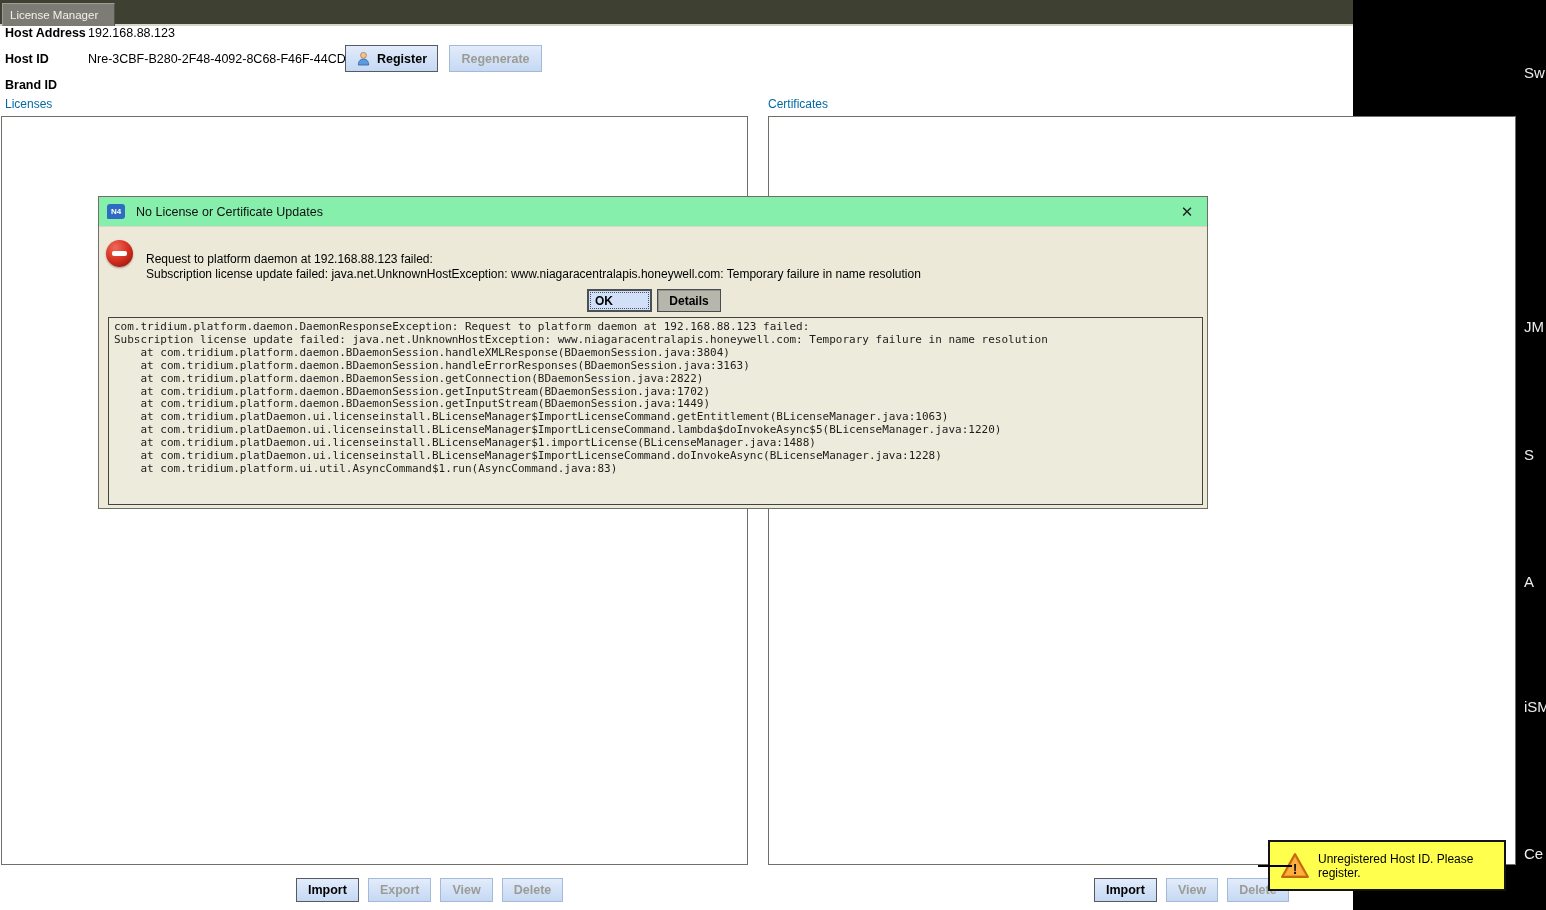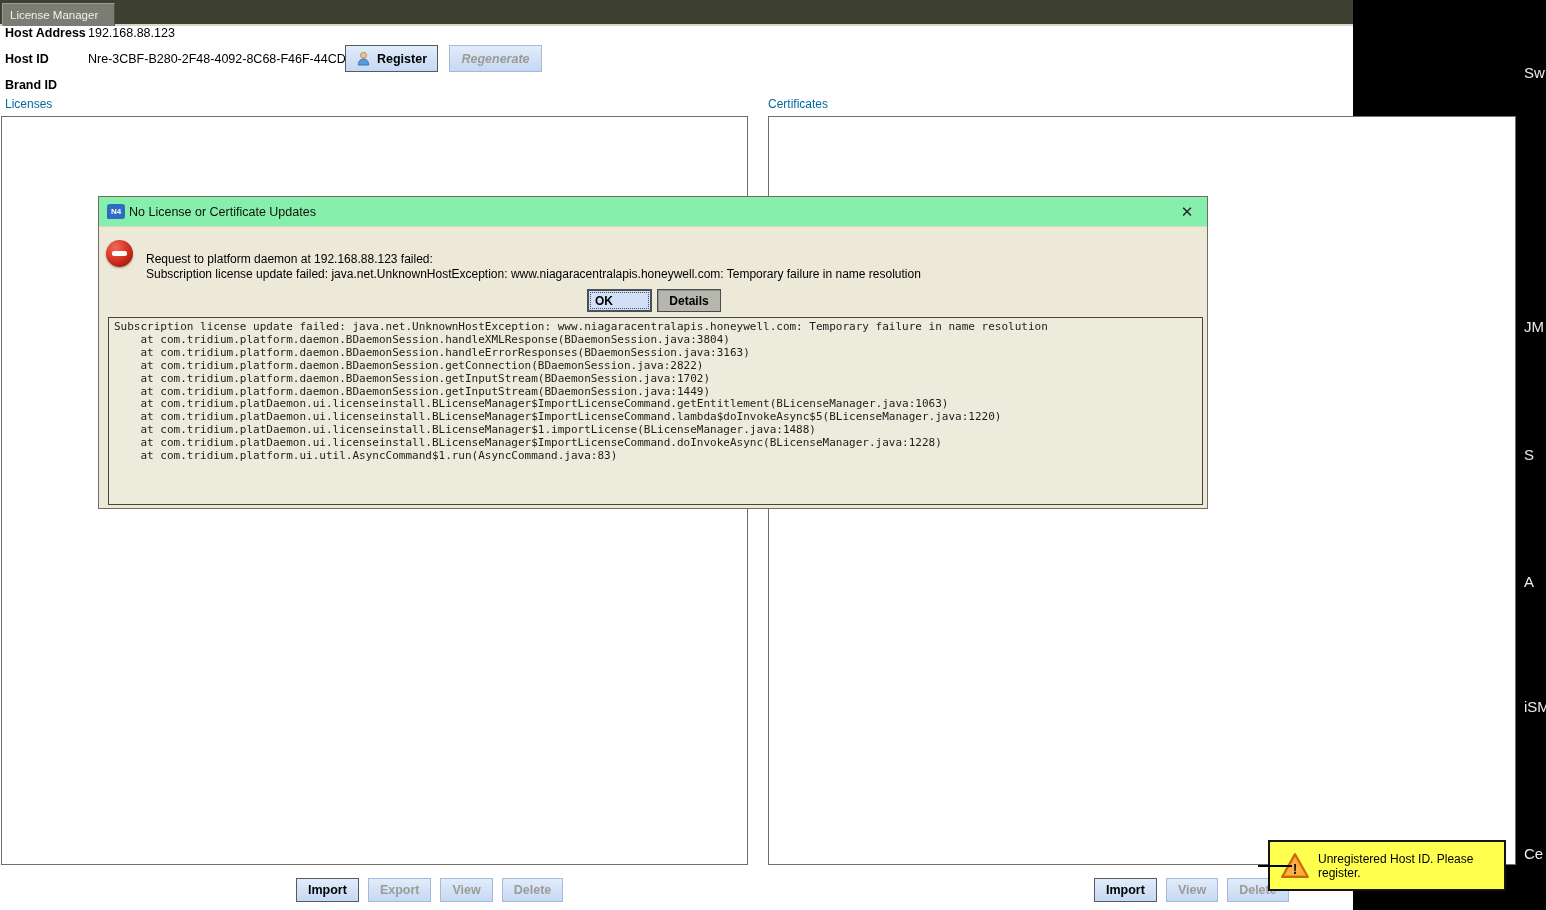--- a/index.html
+++ b/index.html
@@ -26,21 +26,21 @@
 
   .flabel { position:absolute; left:5px; font-weight:bold; font-size:12.5px; color:#000; white-space:nowrap; }
   .fvalue { position:absolute; left:88px; font-size:12.5px; color:#000; white-space:nowrap; }
 
   .btn { font-family:"Liberation Sans",sans-serif; font-weight:bold; font-size:12.5px; color:#000;
          background:linear-gradient(#e2ecfb,#c5d8f3); border:1px solid #545b64;
          display:inline-flex; align-items:center; justify-content:center; }
   .btn.disabled { color:#9c9c94; border-color:#a5bad9; }
 
   .btn-register   { position:absolute; left:345px; top:45px; width:93px; height:27px; gap:6px; }
-  .btn-regenerate { position:absolute; left:449px; top:45px; width:93px; height:27px;font-style:italic; }
+  .btn-regenerate { position:absolute; left:449px; top:45px; width:93px; height:27px; }
 
   .section-label { position:absolute; font-size:12px; color:#0369a1; }
 
   .panel { position:absolute; top:116px; height:749px; background:#fff; border:1px solid #6f6f67; }
   .panel.licenses { left:1px;   width:747px; }
   .panel.certs    { left:768px; width:748px; }
 
   .action-row { position:absolute; top:878px; display:flex; gap:9px;padding-left:44px; }
   .action-row.left  { left:252px; }
   .action-row.right { left:1050px; }
@@ -62,21 +62,21 @@
   }
   .dialog-titlebar {
     height:30px; background:#86efac; display:flex; align-items:center;
     padding:0 10px 0 8px; border-bottom:1px solid #d9d6c6;
   }
   .n4-icon {
     width:18px; height:15px; background:#2d6cc0; border-radius:3px 3px 3px 1px;
     color:#fff; font-size:8px; font-weight:bold;
     display:flex; align-items:center; justify-content:center; flex:0 0 auto;
   }
-  .dialog-title { margin-left:4px; font-size:12.5px; color:#111; }
+  .dialog-title { margin-left:11px; font-size:12.5px; color:#111; }
   .close-x { margin-left:auto; font-size:15px; color:#222; width:20px; text-align:center; }
 
   .dialog-body { position:relative; width:100%; height:282px; }
 
   .error-icon {
     position:absolute; left:7px; top:13px; width:27px; height:27px; border-radius:50%;
     background:radial-gradient(circle at 35% 28%, #ef6a58 0%, #d93425 45%, #b01e12 75%, #8f150b 100%);
     box-shadow:0 1px 2px rgba(0,0,0,.35);
   }
   .error-icon::after {
@@ -189,20 +189,21 @@
     <div class="msg l3">Subscription license update failed: java.net.UnknownHostException: www.niagaracentralapis.honeywell.com: Temporary failure in name resolution</div>
 
     <button class="okbtn">
       <span>OK</span>
     </button>
     <button class="detailsbtn">
       <span>Details</span>
     </button>
 
     <div class="stackbox">
+      <div>com.tridium.platform.daemon.DaemonResponseException: Request to platform daemon at 192.168.88.123 failed:</div>
       <div>Subscription license update failed: java.net.UnknownHostException: www.niagaracentralapis.honeywell.com: Temporary failure in name resolution</div>
       <div>    at com.tridium.platform.daemon.BDaemonSession.handleXMLResponse(BDaemonSession.java:3804)</div>
       <div>    at com.tridium.platform.daemon.BDaemonSession.handleErrorResponses(BDaemonSession.java:3163)</div>
       <div>    at com.tridium.platform.daemon.BDaemonSession.getConnection(BDaemonSession.java:2822)</div>
       <div>    at com.tridium.platform.daemon.BDaemonSession.getInputStream(BDaemonSession.java:1702)</div>
       <div>    at com.tridium.platform.daemon.BDaemonSession.getInputStream(BDaemonSession.java:1449)</div>
       <div>    at com.tridium.platDaemon.ui.licenseinstall.BLicenseManager$ImportLicenseCommand.getEntitlement(BLicenseManager.java:1063)</div>
       <div>    at com.tridium.platDaemon.ui.licenseinstall.BLicenseManager$ImportLicenseCommand.lambda$doInvokeAsync$5(BLicenseManager.java:1220)</div>
       <div>    at com.tridium.platDaemon.ui.licenseinstall.BLicenseManager$1.importLicense(BLicenseManager.java:1488)</div>
       <div>    at com.tridium.platDaemon.ui.licenseinstall.BLicenseManager$ImportLicenseCommand.doInvokeAsync(BLicenseManager.java:1228)</div>

